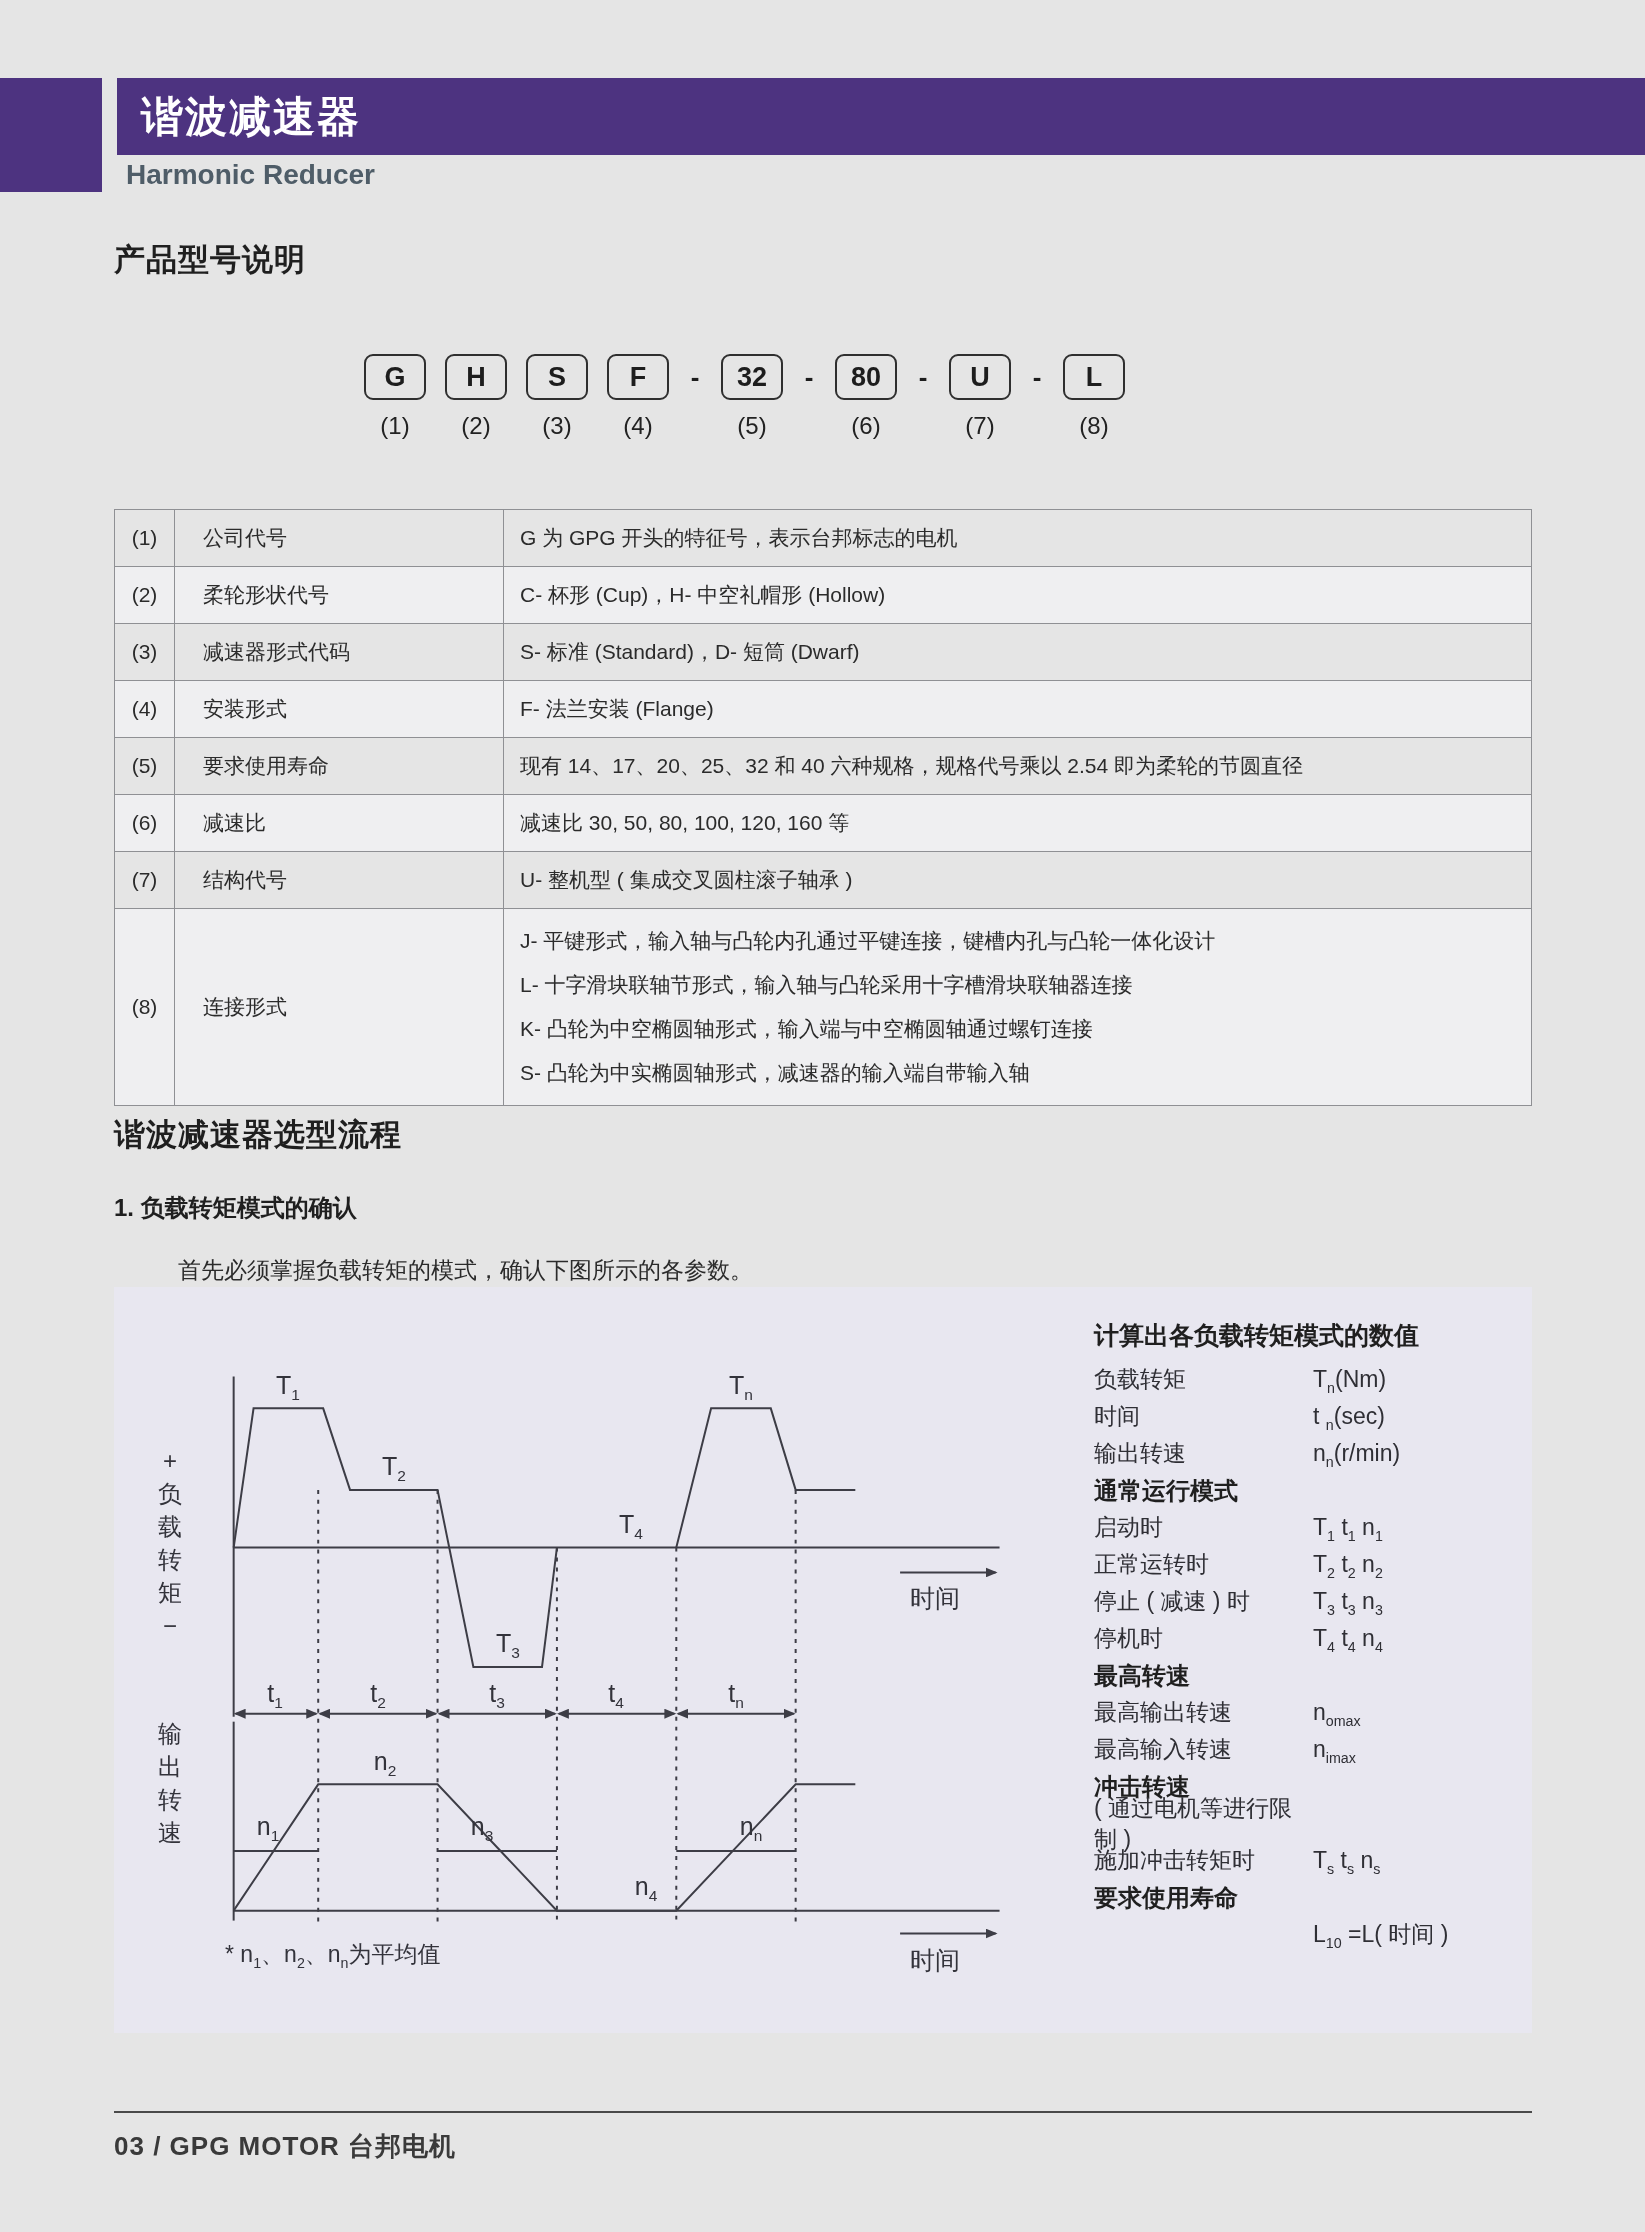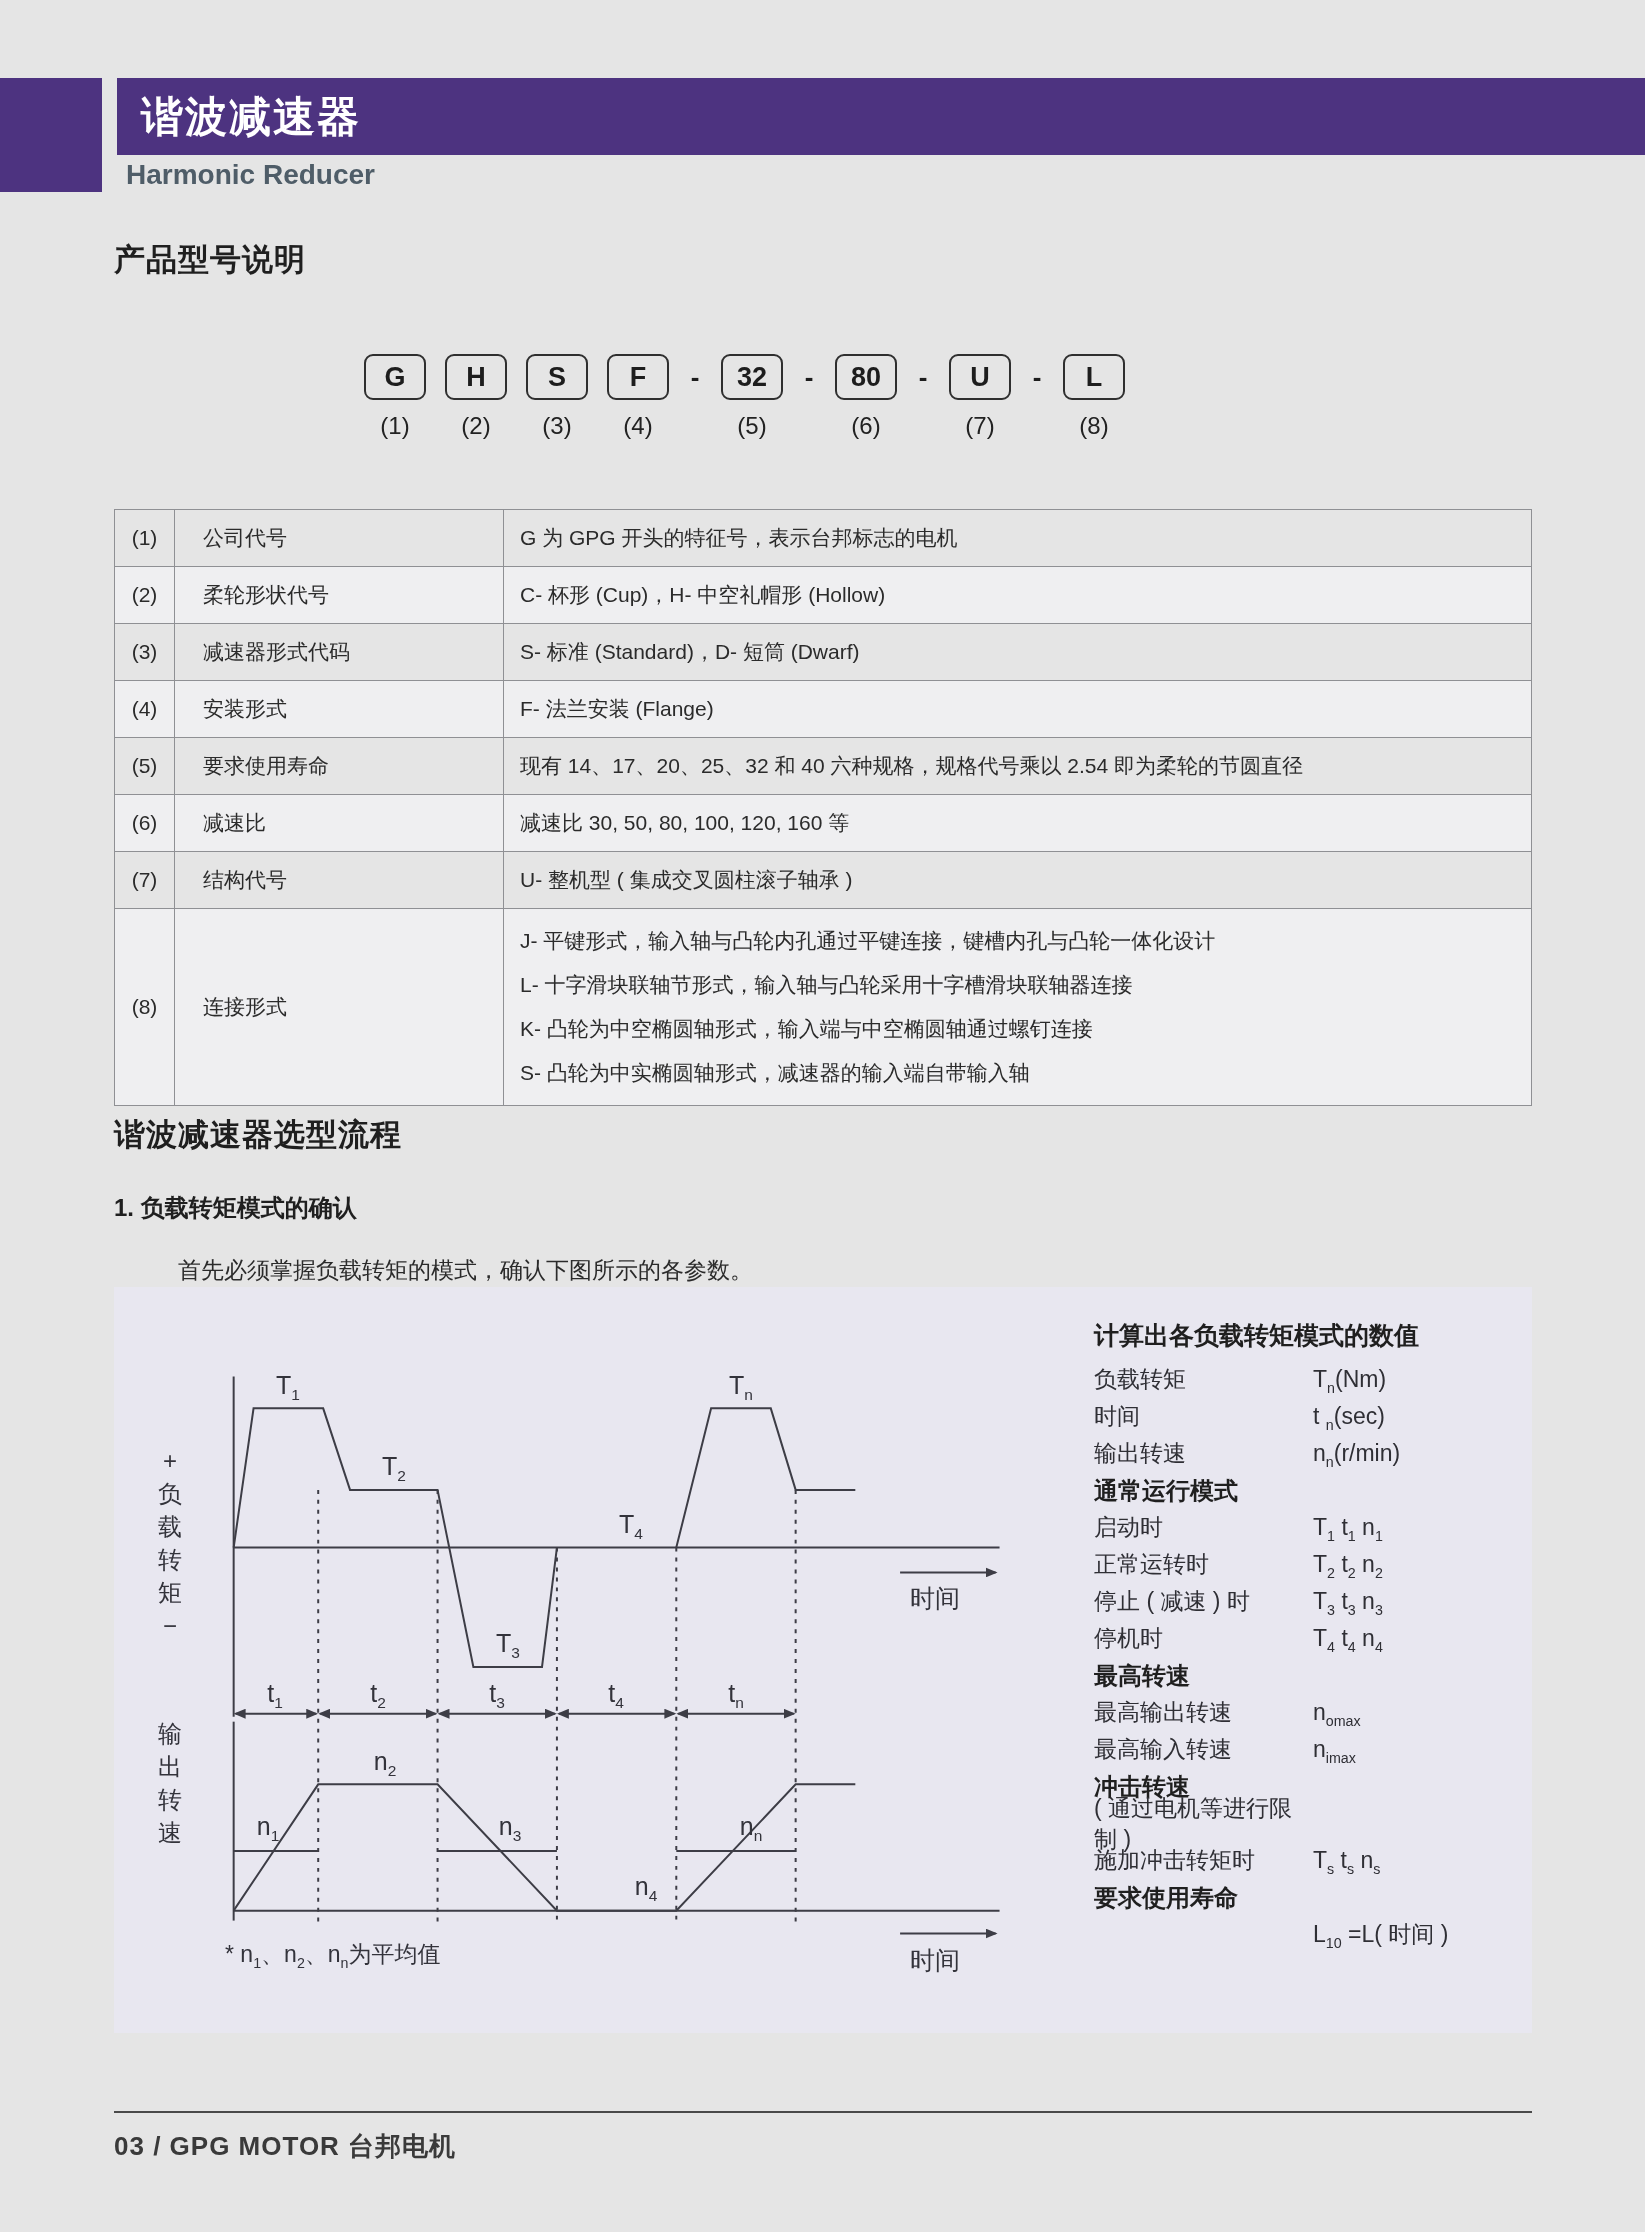--- a/index.html
+++ b/index.html
@@ -240,21 +240,21 @@
     <span class="dlabel ctr" style="left:627px; top:84px;">T<sub>n</sub></span>
 
     <span class="dlabel ctr" style="left:161px; top:392px;">t<sub>1</sub></span>
     <span class="dlabel ctr" style="left:264px; top:392px;">t<sub>2</sub></span>
     <span class="dlabel ctr" style="left:383px; top:392px;">t<sub>3</sub></span>
     <span class="dlabel ctr" style="left:502px; top:392px;">t<sub>4</sub></span>
     <span class="dlabel ctr" style="left:622px; top:392px;">t<sub>n</sub></span>
 
     <span class="dlabel ctr" style="left:154px; top:525px;">n<sub>1</sub></span>
     <span class="dlabel ctr" style="left:271px; top:460px;">n<sub>2</sub></span>
-    <span class="dlabel ctr" style="left:396px; top:525px;text-align:right;">n<sub>3</sub></span>
+    <span class="dlabel ctr" style="left:368px; top:525px;text-align:right;">n<sub>3</sub></span>
     <span class="dlabel ctr" style="left:532px; top:585px;">n<sub>4</sub></span>
     <span class="dlabel ctr" style="left:637px; top:525px;">n<sub>n</sub></span>
 
     <span class="dlabel" style="left:796px; top:295px;">时间</span>
     <span class="dlabel" style="left:796px; top:657px;">时间</span>
 
     <div class="note">* n<sub>1</sub>、n<sub>2</sub>、n<sub>n</sub>为平均值</div>
 
     <div class="params-panel">
       <div class="panel-title">计算出各负载转矩模式的数值</div>

